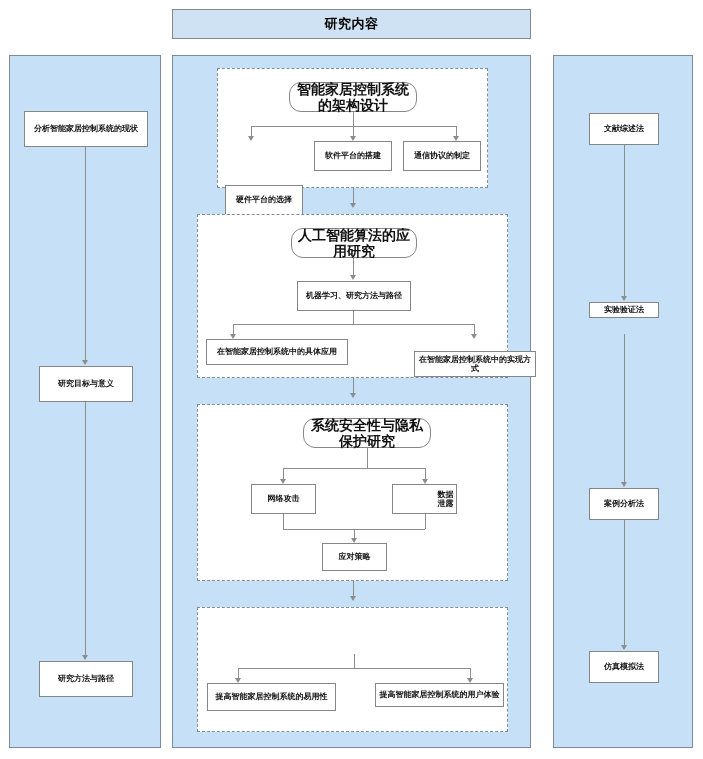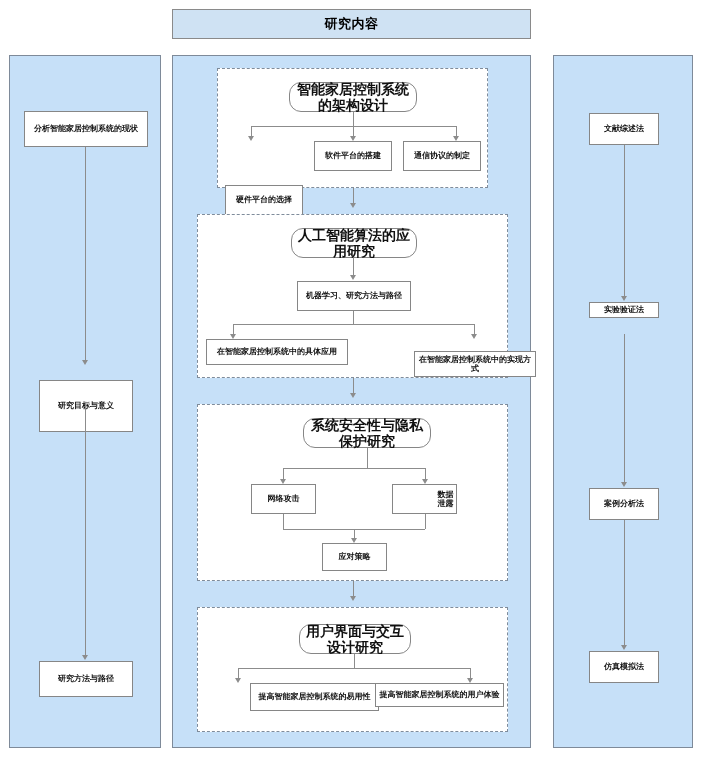--- a/index.html
+++ b/index.html
@@ -101,21 +101,21 @@
 <body>
 
 <div id="board">
 
   <div class="col-header" id="header-center">研究内容</div>
 
   <div class="panel" id="panel-left">
 
     <div class="node" style="left:14px; top:55px; width:124px; height:36px;">分析智能家居控制系统的现状</div>
 
-    <div class="node" style="left:29px; top:324px; width:94px; height:52px;">研究目标与意义</div>
+    <div class="node" style="left:29px; top:310px; width:94px; height:36px;">研究目标与意义</div>
 
     <div class="node" style="left:29px; top:605px; width:94px; height:36px;">研究方法与路径</div>
 
     <div class="vline" style="left:75px; top:91px; height:214px;"></div>
     <div class="arrow-down" style="left:72px; top:304px;"></div>
 
     <div class="vline" style="left:75px; top:346px; height:254px;"></div>
     <div class="arrow-down" style="left:72px; top:599px;"></div>
   </div>
 
@@ -183,30 +183,29 @@
     <div class="vline" style="left:181px; top:473px; height:10px;"></div>
     <div class="arrow-down" style="left:178px; top:482px;"></div>
 
     <div class="node" style="left:149px; top:487px; width:65px; height:28px;">应对策略</div>
 
     <div class="vline" style="left:180px; top:525px; height:16px;"></div>
     <div class="arrow-down" style="left:177px; top:540px;"></div>
 
     <div class="group-box" style="left:24px; top:551px; width:311px; height:125px;"></div>
 
-    <div class="node big" style="left:126px; top:568px; width:112px; height:30px;">用户界面与交互设计研究</div>
 
     <div class="vline" style="left:181px; top:598px; height:14px;"></div>
     <div class="hline" style="left:65px; top:612px; width:232px;"></div>
     <div class="vline" style="left:65px; top:612px; height:11px;"></div>
     <div class="arrow-down" style="left:62px; top:622px;"></div>
     <div class="vline" style="left:297px; top:612px; height:11px;"></div>
     <div class="arrow-down" style="left:294px; top:622px;"></div>
 
-    <div class="node" style="left:34px; top:627px; width:129px; height:28px;margin-left:43px;">提高智能家居控制系统的易用性</div>
+    <div class="node" style="left:34px; top:627px; width:129px; height:28px;">提高智能家居控制系统的易用性</div>
     <div class="node" style="left:202px; top:627px; width:129px; height:24px;">提高智能家居控制系统的用户体验</div>
   </div>
 
   <div class="panel" id="panel-right">
     <div class="node" style="left:35px; top:57px; width:70px; height:32px;">文献综述法</div>
 
     <div class="node" style="left:35px; top:246px; width:70px; height:16px;">实验验证法</div>
 
     <div class="node" style="left:35px; top:432px; width:70px; height:32px;">案例分析法</div>
 

